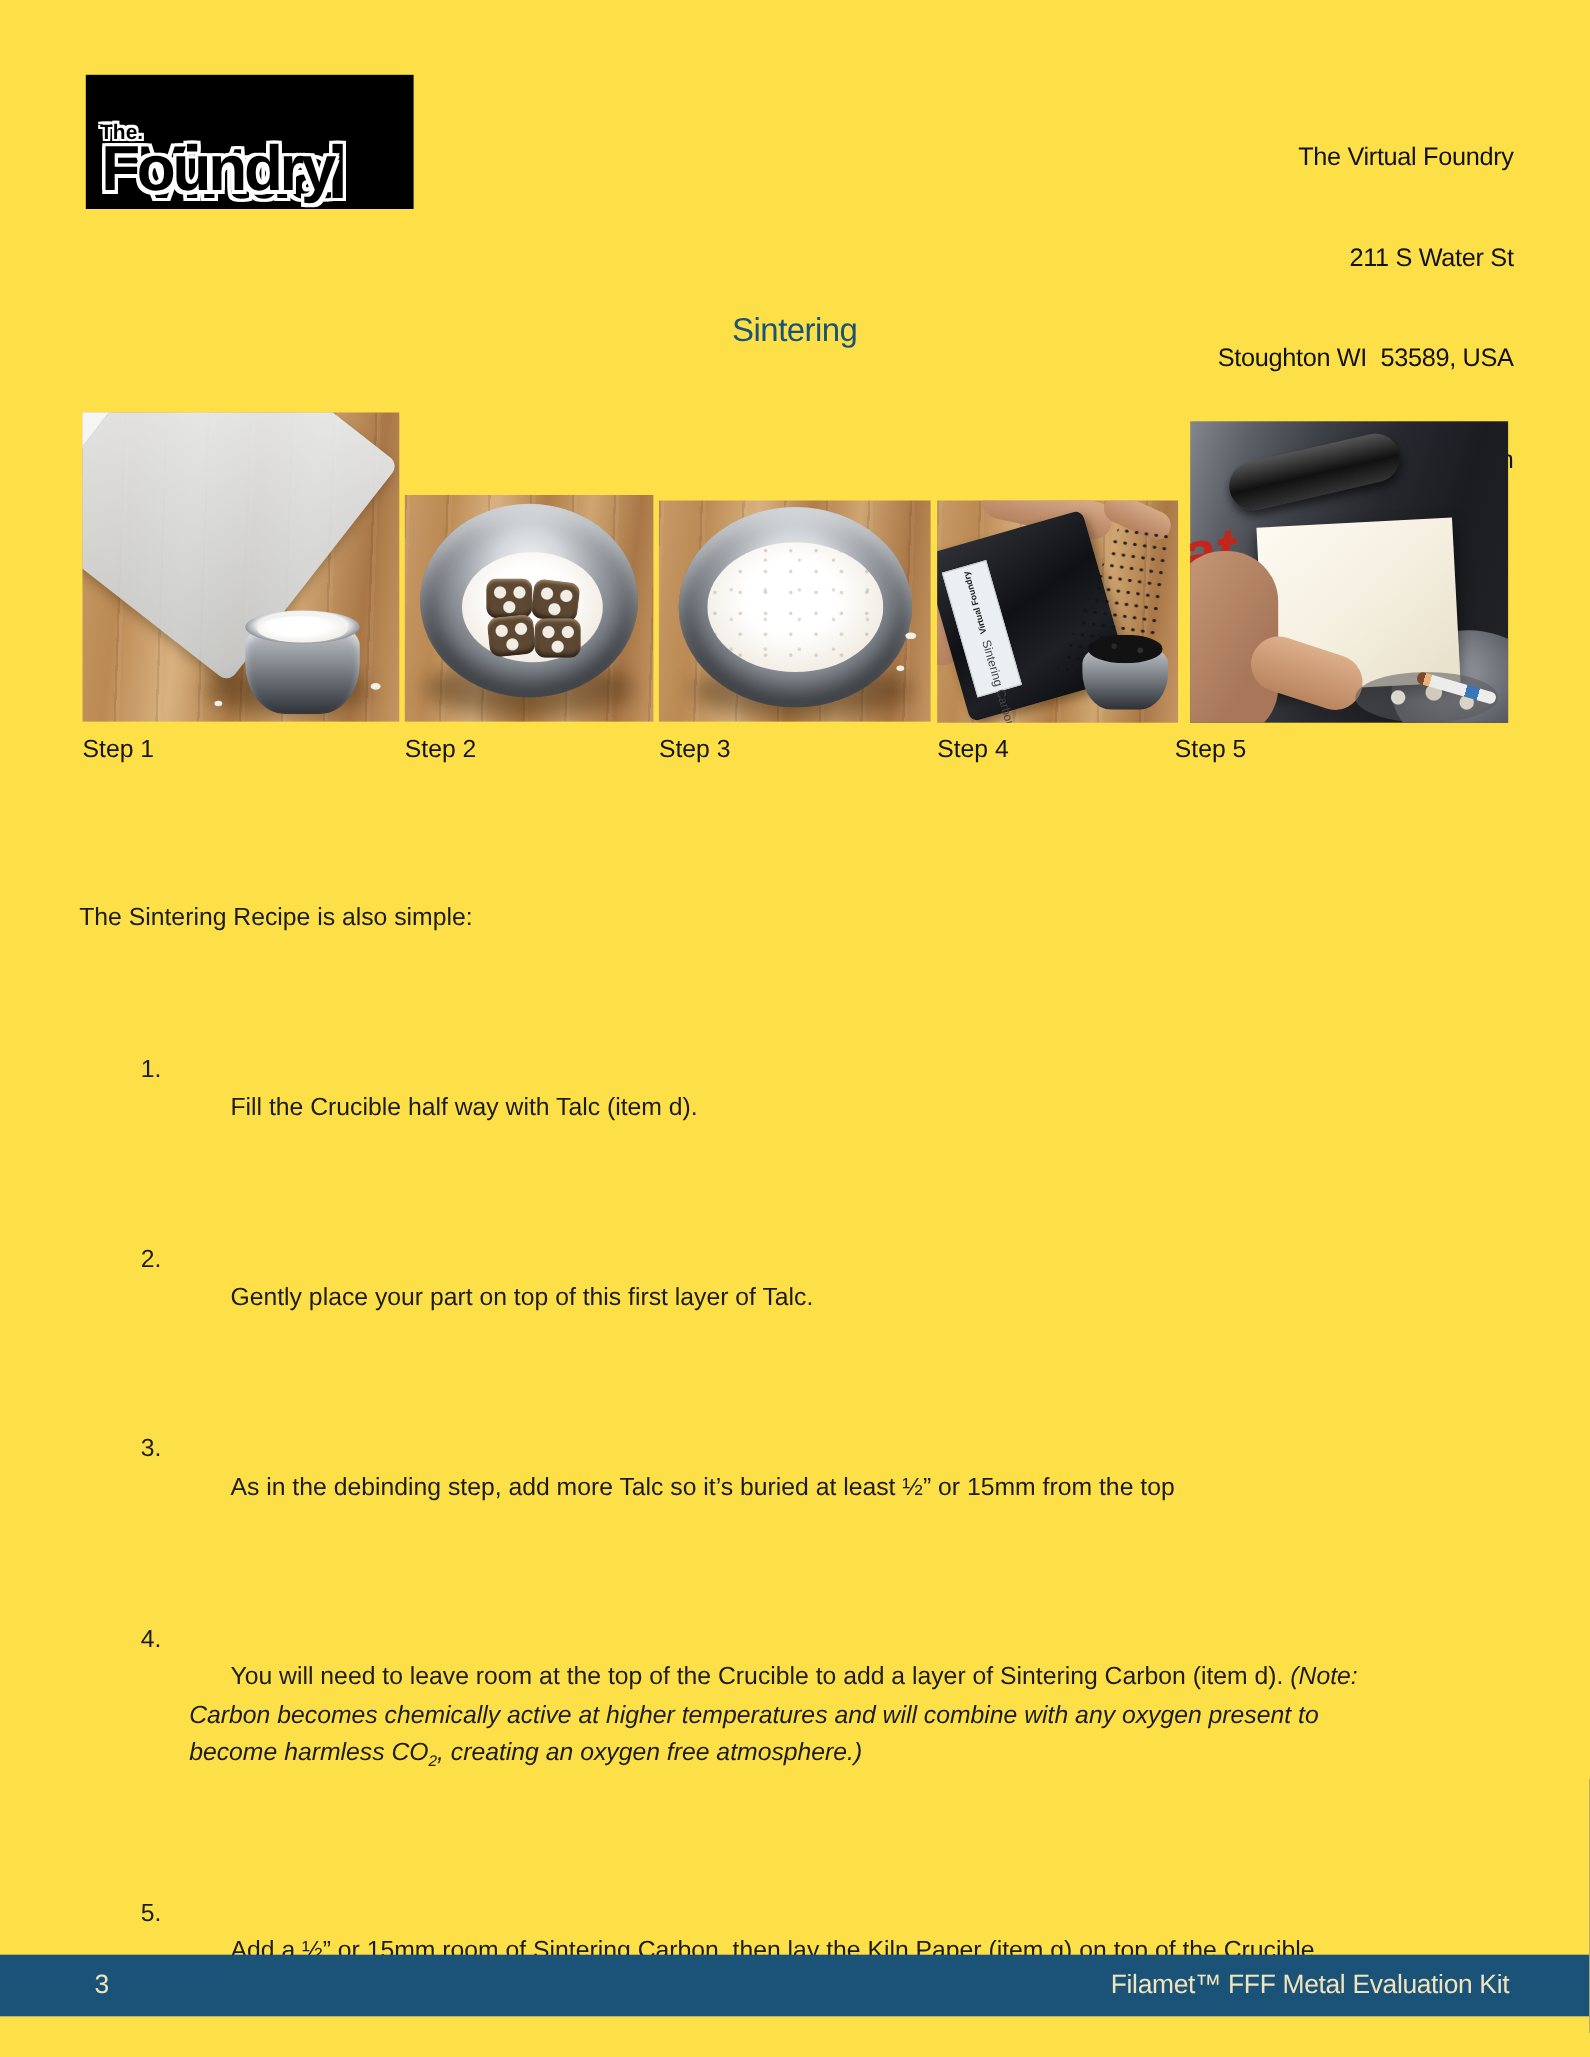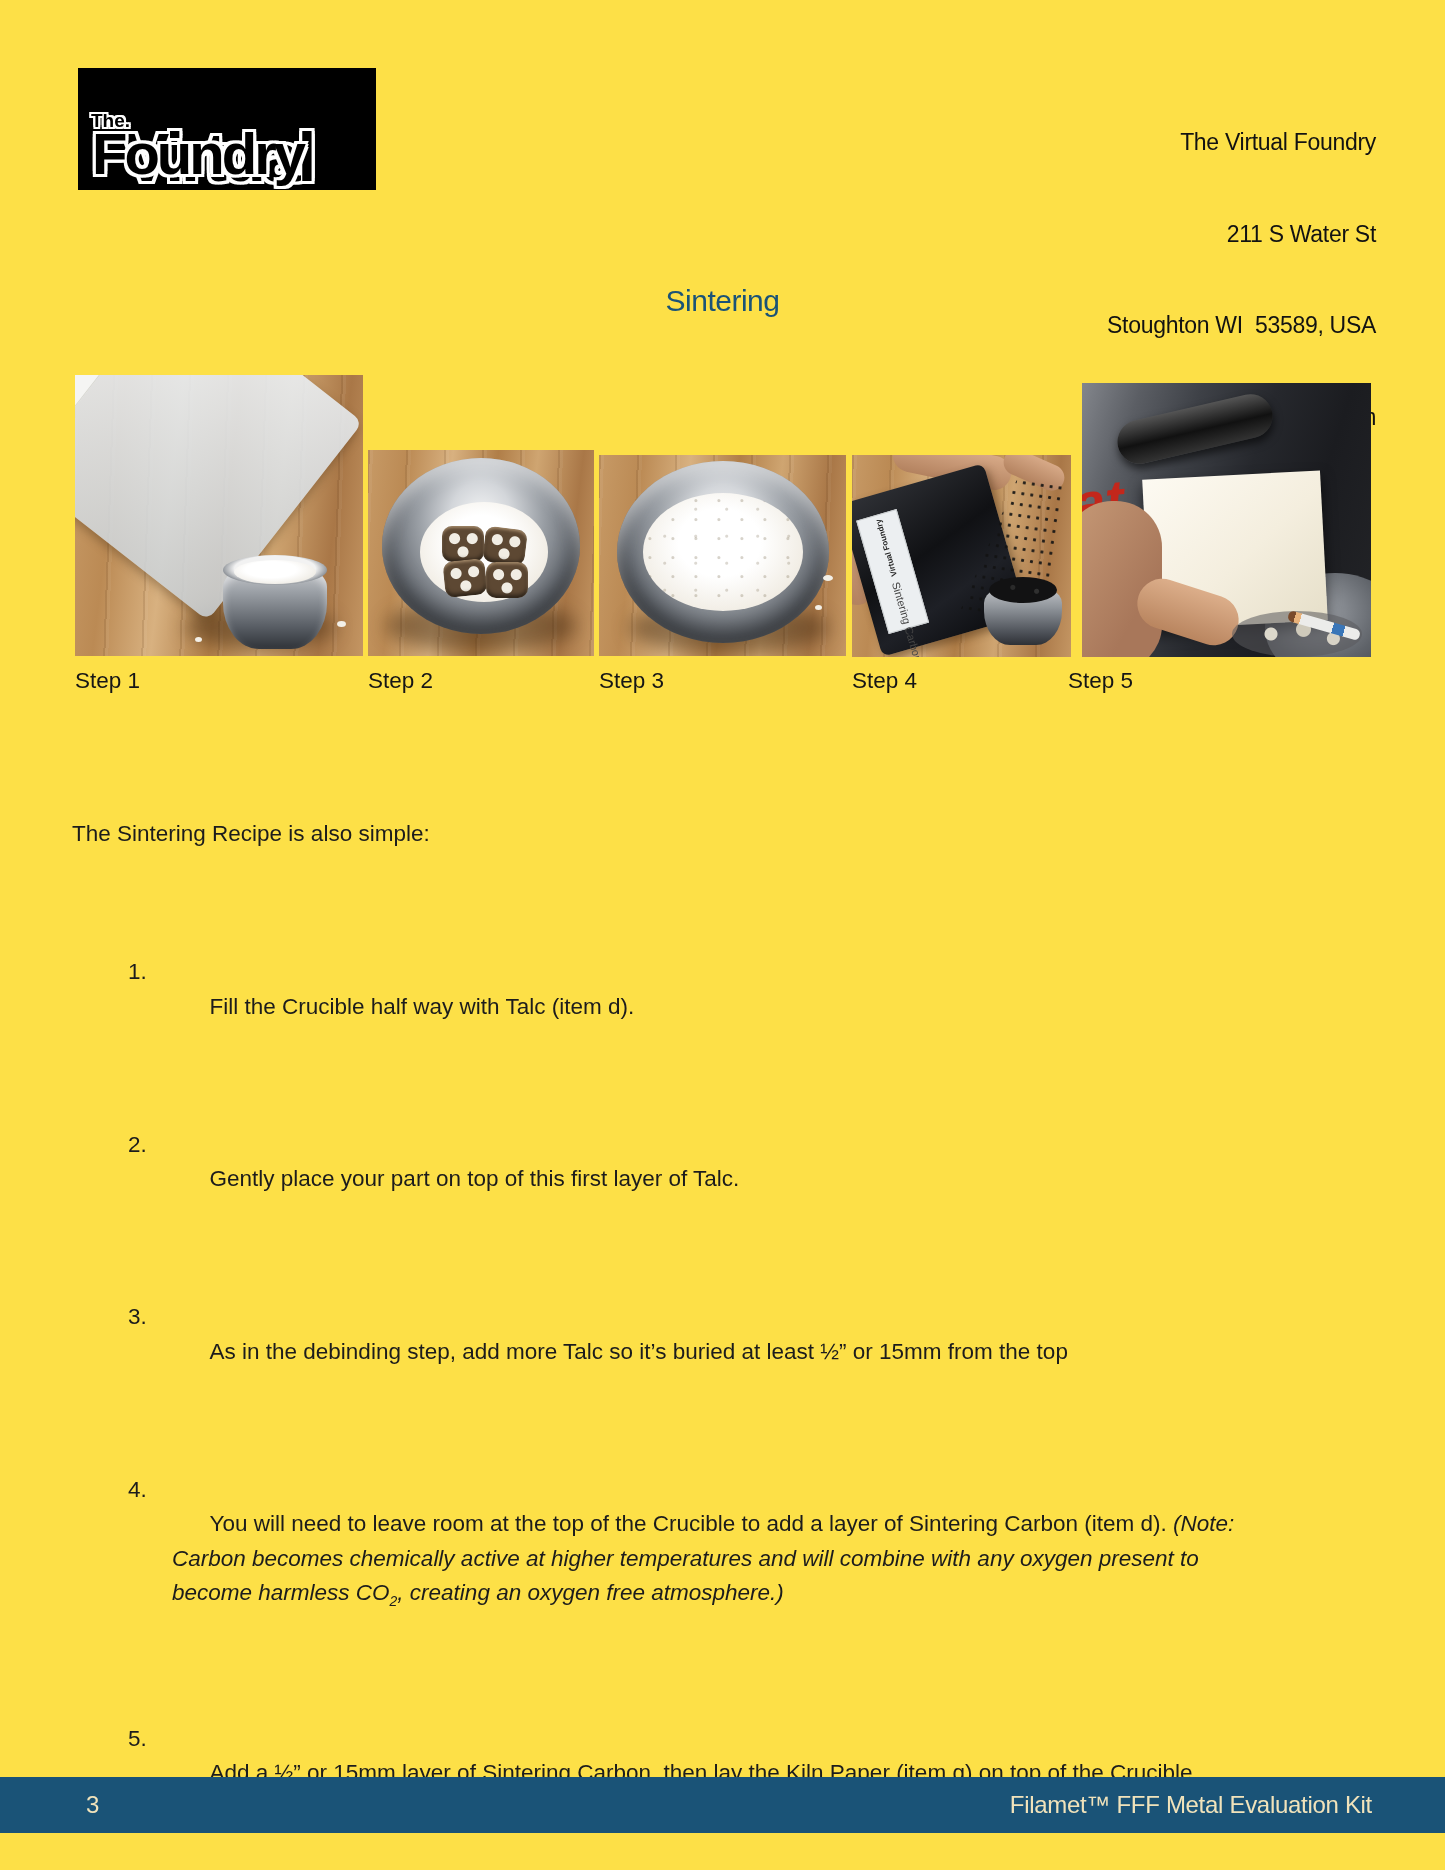--- a/index.html
+++ b/index.html
@@ -214,21 +214,21 @@
     </div>
     <div class="li">
       <span class="num">3.</span><span>As in the debinding step, add more Talc so it’s buried at least ½” or 15mm from the top</span>
     </div>
     <div class="li">
       <span class="num">4.</span><span>You will need to leave room at the top of the Crucible to add a layer of Sintering Carbon (item d). </span><span class="it">(Note:
 Carbon becomes chemically active at higher temperatures and will combine with any oxygen present to
 become harmless CO</span><sub class="it">2</sub><span class="it">, creating an oxygen free atmosphere.)</span>
     </div>
     <div class="li">
-      <span class="num">5.</span><span>Add a ½” or 15mm layer of Sintering Carbon, then lay the Kiln Paper (item g) on top of the Crucible.</span>
+      <span class="num">5.</span><span>Add a ½” or 15mm room of Sintering Carbon, then lay the Kiln Paper (item g) on top of the Crucible.</span>
     </div>
     
     
     
     
     
     
     
 
     

